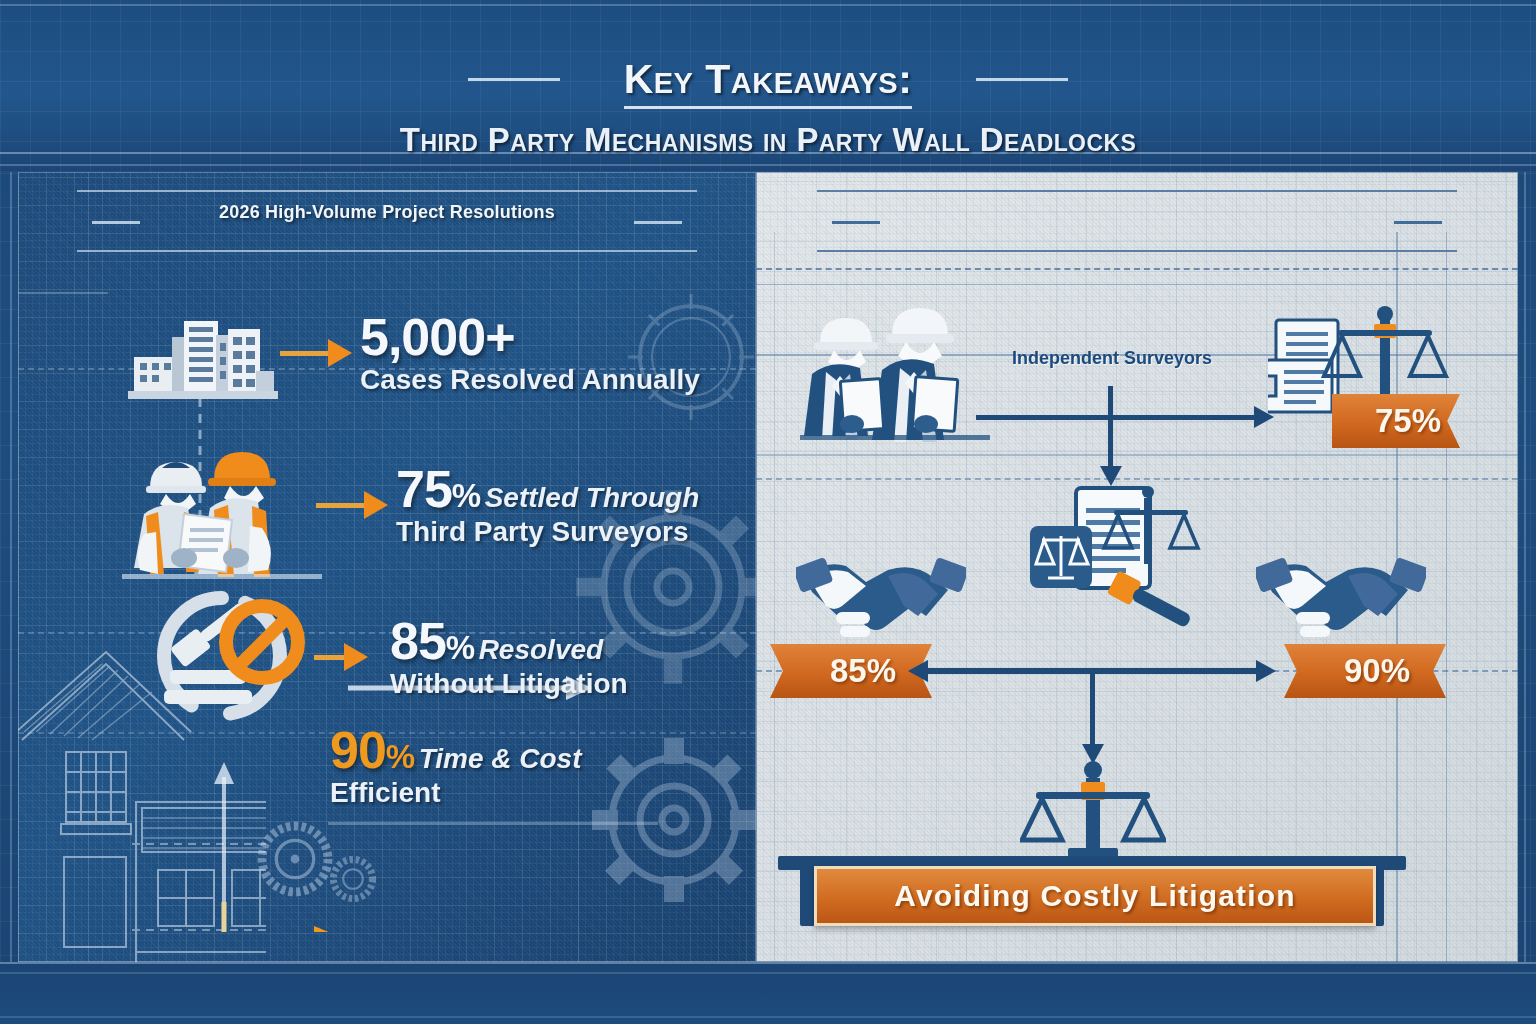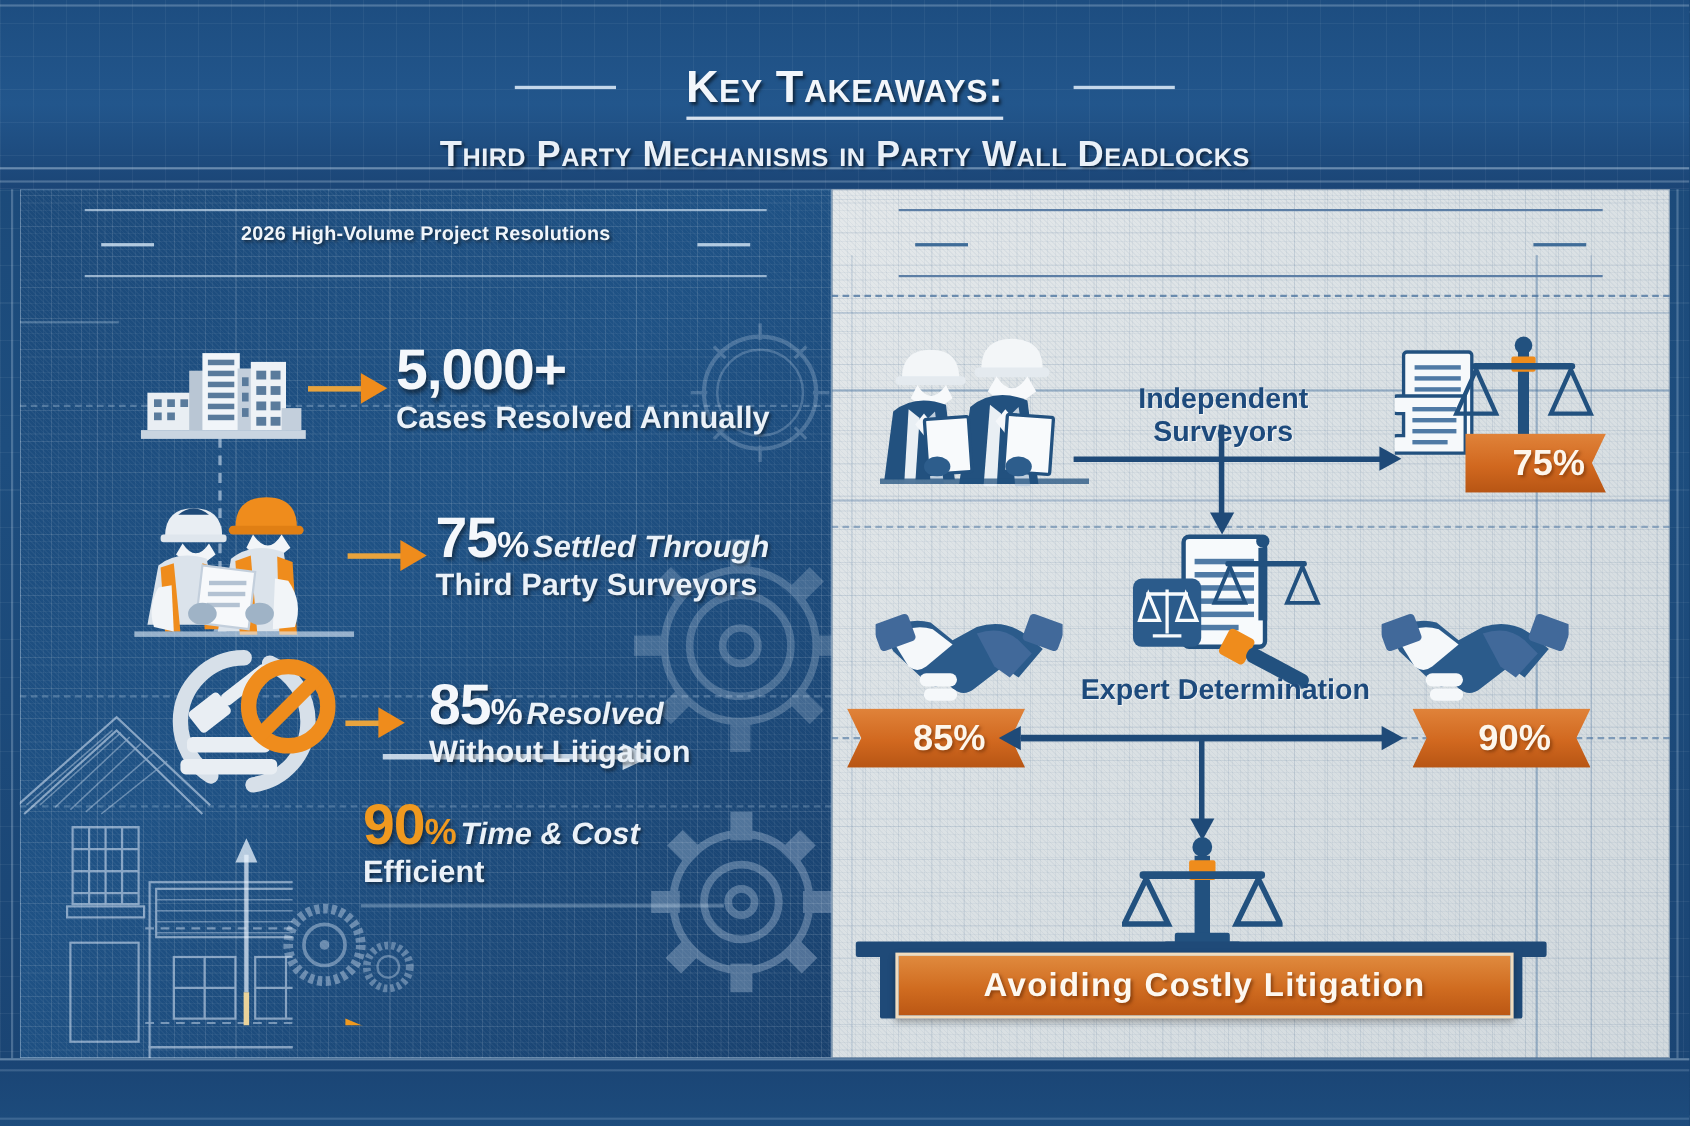--- a/index.html
+++ b/index.html
@@ -137,21 +137,21 @@
   .big.orange{color:#f0991f;}
   .pct{font-size:33px;font-weight:bold;}
   .lead{font-size:28px;font-weight:bold;font-style:italic;color:#eaf1f8;
         text-shadow:2px 2px 3px rgba(0,0,0,.45);}
   .sub{font-size:28px;font-weight:bold;color:#eaf1f8;
        text-shadow:2px 2px 3px rgba(0,0,0,.45);margin-top:2px;}
 
   
   .rlabel{
     position:absolute;text-align:center;color:#1d4a7c;
-    font-size:26px;font-weight:bold;line-height:1.15;
+    font-size:18px;font-weight:bold;line-height:1.15;
     text-shadow:1px 1px 1px rgba(255,255,255,.75);
   }
   .ribbon{
     position:absolute;height:54px;background:linear-gradient(180deg,#e0833a 0%,#d1681f 55%,#b75514 100%);
     display:flex;align-items:center;justify-content:center;
     color:#fdf6ec;font-size:33px;font-weight:bold;
     text-shadow:2px 2px 3px rgba(90,35,0,.5);
     box-shadow:0 2px 4px rgba(0,0,0,.3);
     padding-left:24px;
   }
@@ -595,21 +595,20 @@
           <rect x="96" y="28" width="74" height="5" rx="2" fill="#22517f"></rect>
           <path d="M100 33 L86 66 h28 z" fill="none" stroke="#22517f" stroke-width="3.5"></path>
           <path d="M166 33 L152 66 h28 z" fill="none" stroke="#22517f" stroke-width="3.5"></path>
         </g>
         <g transform="rotate(28 120 112)">
           <rect x="92" y="100" width="26" height="26" rx="4" fill="#ef8c1c"></rect>
           <rect x="116" y="106" width="62" height="14" rx="6" fill="#22517f"></rect>
         </g>
       </svg>
 
-      <div class="rlabel" style="left:218px;top:440px;width:280px;">Expert Determination</div>
 
       <svg style="position:absolute;left:40px;top:368px;" width="170" height="110" viewBox="0 0 170 110">
         <path d="M8 36 q20-16 42-10 l20 16 l22-12 q26-8 46 8 l14 12 l-22 26 l-14-10 l-26 20 q-10 8 -20 0 l-6-6 q-10 8 -18 0 l-30-28 z" fill="#2b5b8b"></path>
         <path d="M14 40 q18-14 38-8 l18 14 l-24 20 q-8 6 -16 0 z" fill="#f5f8fa"></path>
         <path d="M92 36 q22-8 38 6 l12 12 l-20 22 l-14-10 z" fill="#41699a"></path>
         <rect x="0" y="22" width="34" height="26" rx="4" fill="#41699a" transform="rotate(-20 17 35)"></rect>
         <rect x="136" y="22" width="34" height="26" rx="4" fill="#41699a" transform="rotate(20 153 35)"></rect>
         <g fill="#f5f8fa">
           <rect x="40" y="72" width="34" height="12" rx="6"></rect>
           <rect x="44" y="86" width="30" height="11" rx="5"></rect>

